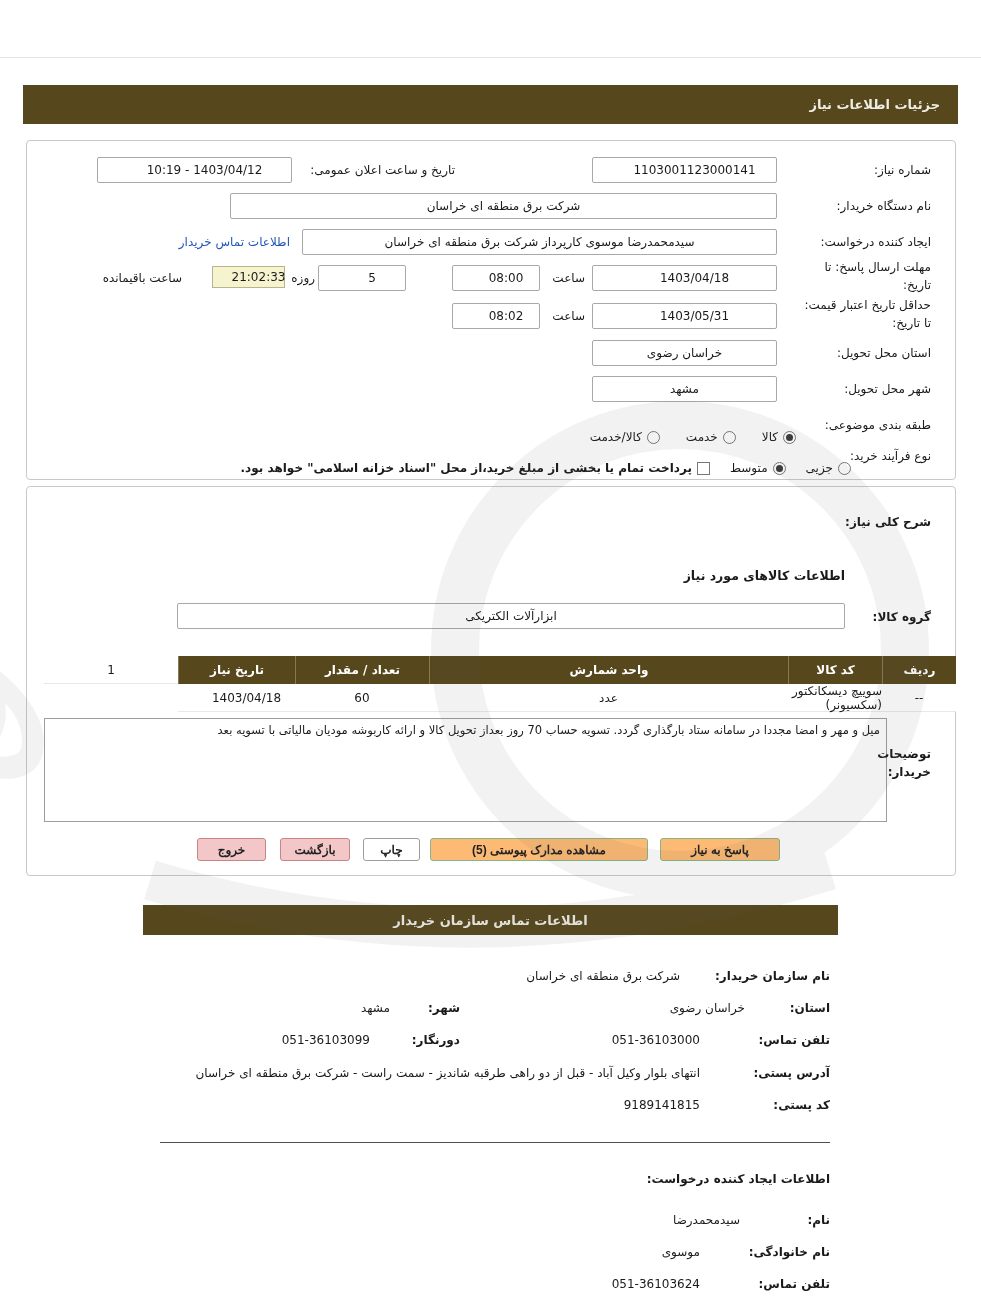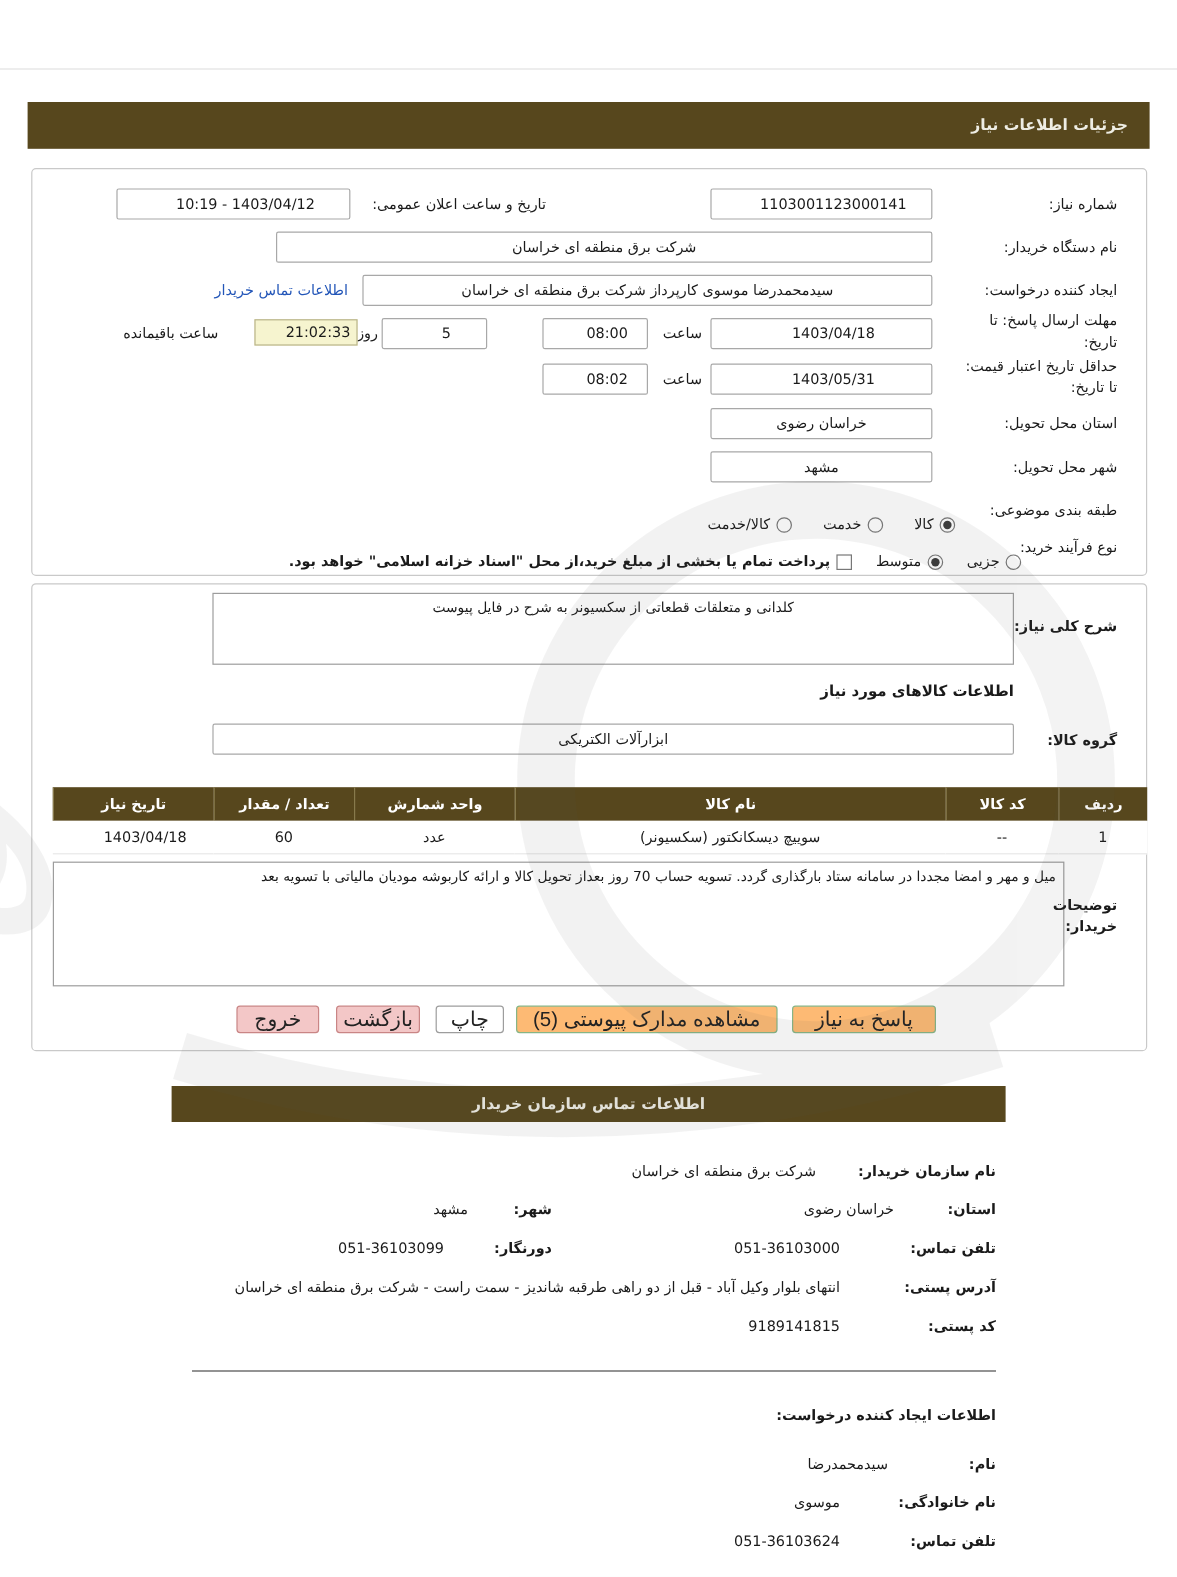--- a/index.html
+++ b/index.html
@@ -14,39 +14,39 @@
   .box { position:absolute; border:1px solid #c9c9c9; border-radius:4px; }
   .box1 { left:26px; top:140px; width:930px; height:340px; }
   .box2 { left:26px; top:486px; width:930px; height:390px; }
   .lbl { position:absolute; direction:rtl; font-size:12px; white-space:nowrap; }
   .b { font-weight:bold; }
   .wrapLbl { white-space:normal; text-align:right; line-height:1.5; }
   .inp { position:absolute; height:26px; border:1px solid #a8a8a8; border-radius:2px; background:#fff;
          display:flex; align-items:center; justify-content:center; font-size:12px; direction:rtl; }
   .ltr { direction:ltr;padding-left:20px; }
   .link { position:absolute; color:#2356b8; font-size:12px; direction:rtl; cursor:pointer; white-space:nowrap; }
-  .cd { position:absolute; left:212px; top:266px; width:86px; height:22px; background:#f6f4cf;
+  .cd { position:absolute; left:212px; top:266px; width:73px; height:22px; background:#f6f4cf;
         border:1px solid #b9b48a; display:flex; align-items:center; justify-content:center; font-size:12px; }
   .radioRow { position:absolute; display:flex; direction:rtl; align-items:center; }
   .radioItem { display:flex; align-items:center; gap:5px; direction:rtl; font-size:12px; white-space:nowrap; cursor:pointer;margin-top:16px; }
   .radio { width:13px; height:13px; border:1px solid #777; border-radius:50%; background:#fff;
            display:inline-flex; align-items:center; justify-content:center; flex:0 0 auto; }
   .radio.on::after { content:""; width:7px; height:7px; border-radius:50%; background:#3a3a3a; }
   .checkbox { width:13px; height:13px; border:1px solid #777; background:#fff; flex:0 0 auto; }
   .tarea { position:absolute; border:1px solid #9d9d9d; background:#fff; font-size:11.5px; direction:rtl;
            padding:3px 6px; line-height:1.55; overflow:hidden; }
   .center { text-align:center; }
   .tbl { position:absolute; left:44px; top:656px; width:912px; direction:rtl; display:grid;
          grid-template-columns:74px 94px 359px 134px 117px 134px; }
   .th { background:#57471d; color:#ffffff; font-weight:bold; font-size:12px; height:28px;
         display:flex; align-items:center; justify-content:center; border-left:1px solid #877a4c; }
   .td { background:#fff; font-size:12px; height:28px; display:flex; align-items:center; justify-content:center;
         border-bottom:1px solid #e8e8e8; }
   .btn { position:absolute; top:838px; height:23px; border-radius:3px; display:flex; align-items:center;
-         justify-content:center; font-size:17px; direction:rtl; cursor:pointer; color:#222; }
+         justify-content:center; font-size:12px; direction:rtl; cursor:pointer; color:#222;font-weight:bold; }
   .btn.green { background:#fdba74; border:1px solid #86b586; }
   .btn.pink  { background:#f3c7c7; border:1px solid #c98585; }
   .btn.plain { background:#ffffff; border:1px solid #9d9d9d; }
   .val { position:absolute; font-size:12px; direction:rtl; white-space:nowrap; }
   .divider { position:absolute; left:160px; top:1142px; width:670px; border-top:1px solid #4d4d4d; }
   .wm { position:absolute; left:0; top:0; width:981px; height:1314px; pointer-events:none; opacity:0.07; z-index:50; }
 </style>
 </head>
 <body>
 
@@ -120,31 +120,29 @@
     </label>
     <label class="radioItem">
       <span class="checkbox"></span>
       <span class="b">پرداخت تمام یا بخشی از مبلغ خرید،از محل "اسناد خزانه اسلامی" خواهد بود.</span>
     </label>
   </div>
 
   <div class="box box2"></div>
 
   <div class="lbl b" style="right:50px; top:515px;">شرح کلی نیاز:</div>
-  <div class="tarea center" style="left:177px; top:494px; width:668px; height:60px;">کلدانی و متعلقات قطعاتی از سکسیونر به شرح در فایل پیوست</div>
 
   <div class="lbl b" style="right:136px; top:568px; font-size:12.5px;">اطلاعات کالاهای مورد نیاز</div>
 
   <div class="lbl b" style="right:50px; top:610px;">گروه کالا:</div>
   <div class="inp" style="left:177px; top:603px; width:668px;">ابزارآلات الکتریکی</div>
 
   <div class="tbl">
     <div class="th">ردیف</div>
     <div class="th">کد کالا</div>
-    <div class="th">نام کالا</div>
     <div class="th">واحد شمارش</div>
     <div class="th">تعداد / مقدار</div>
     <div class="th">تاریخ نیاز</div>
     <div class="td">1</div>
     <div class="td">--</div>
     <div class="td">سوییچ دیسکانکتور (سکسیونر)</div>
     <div class="td">عدد</div>
     <div class="td">60</div>
     <div class="td ltr">1403/04/18</div>
   </div>

